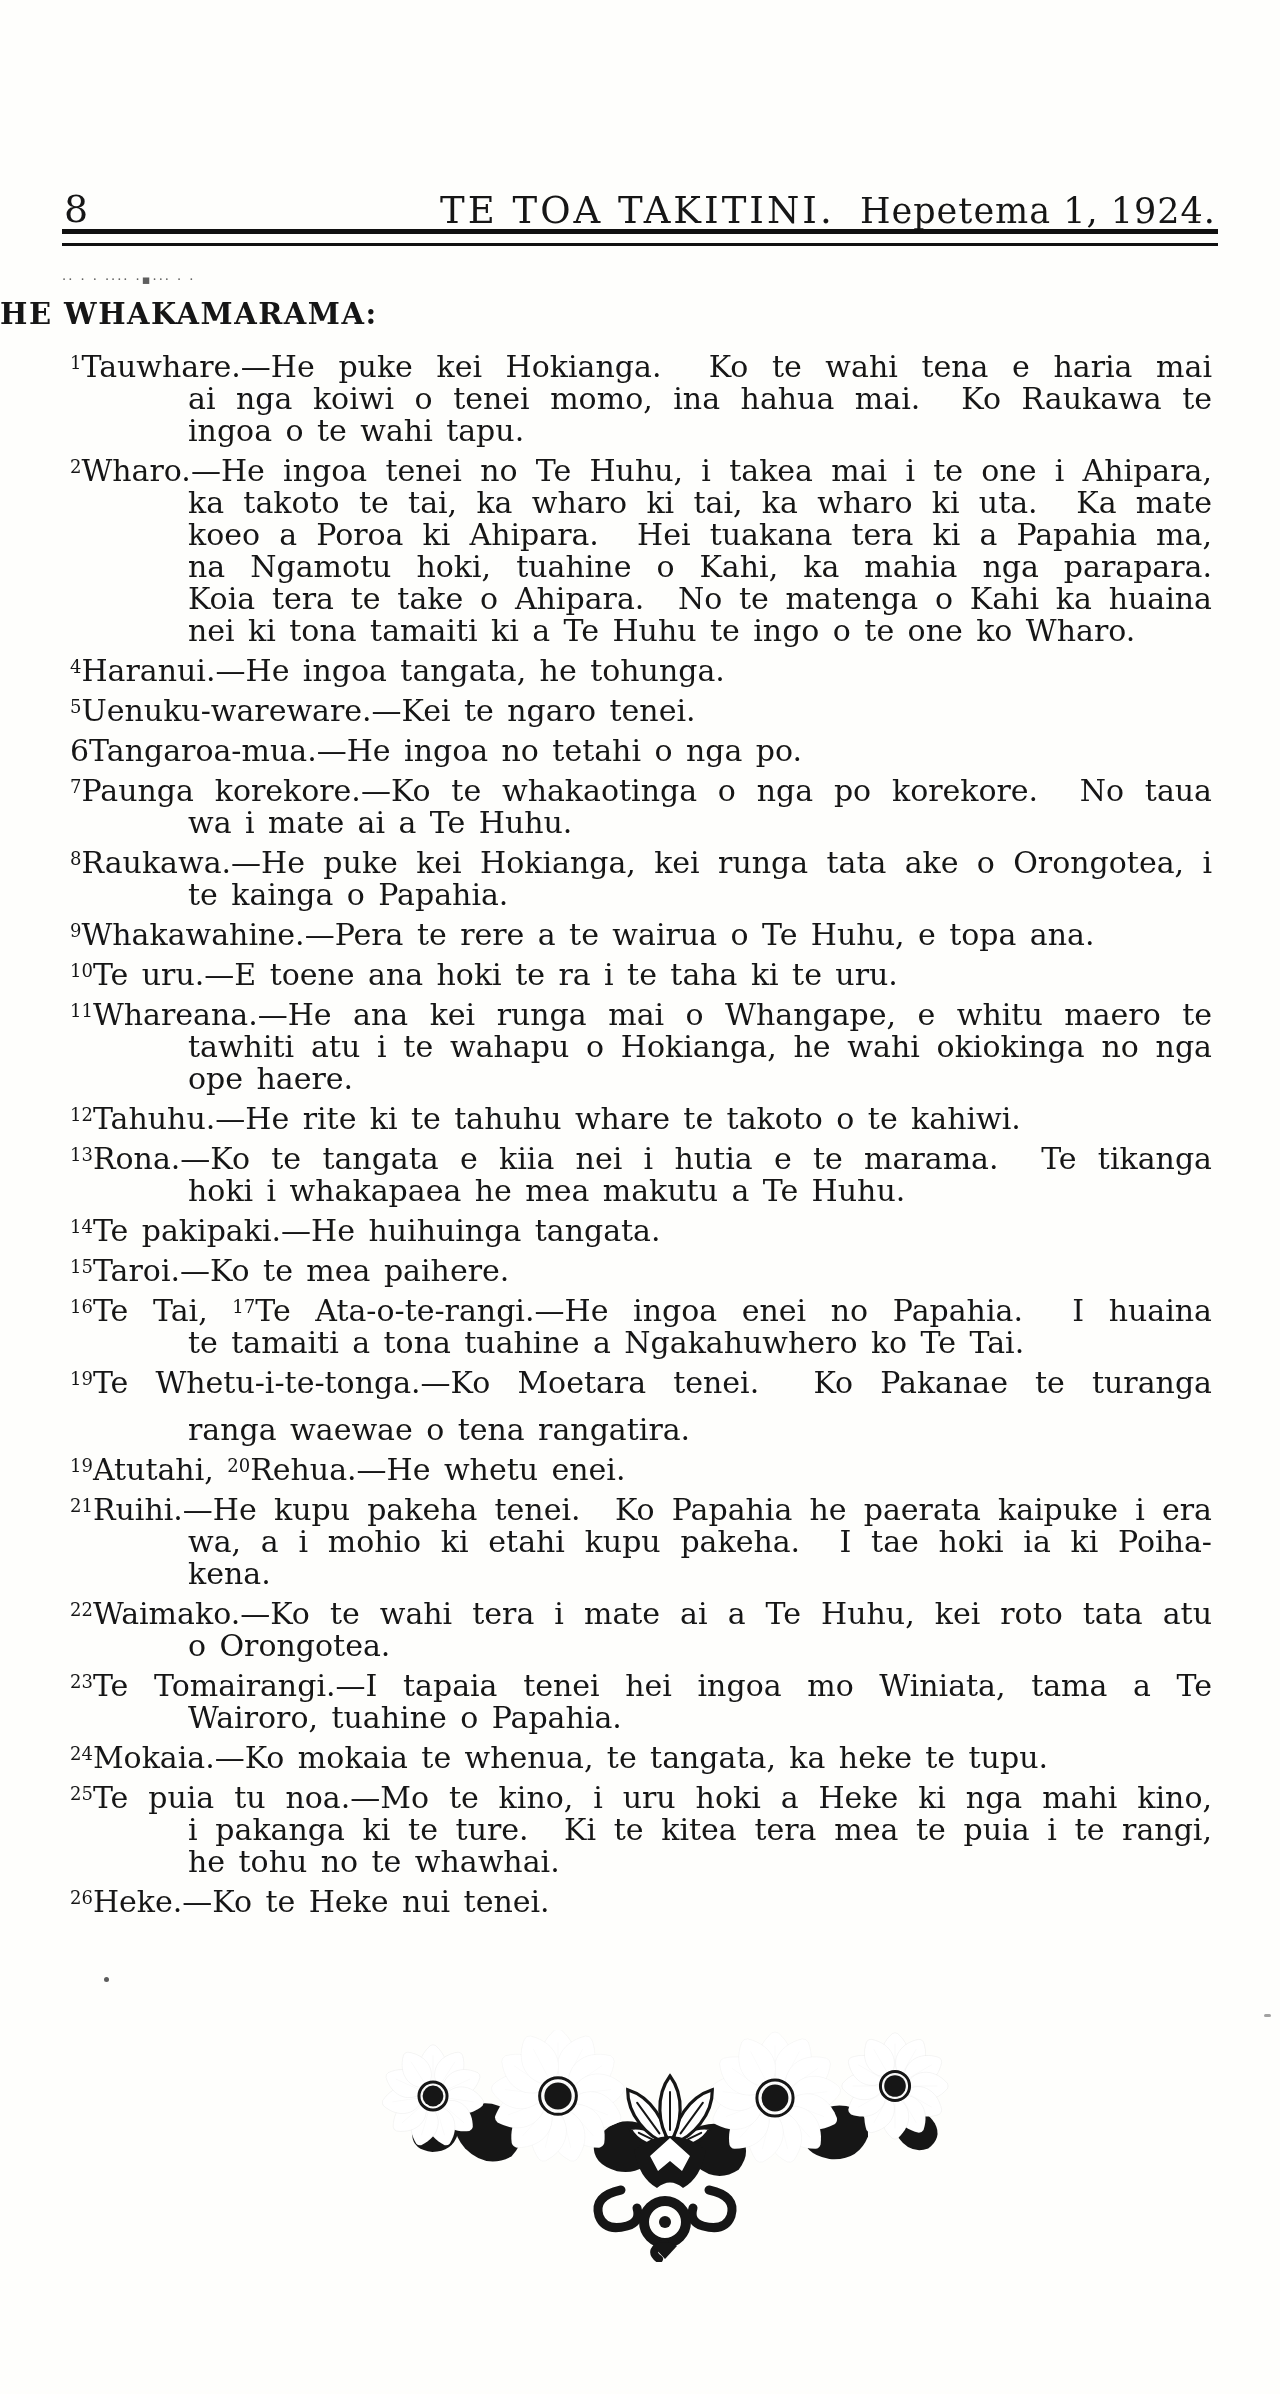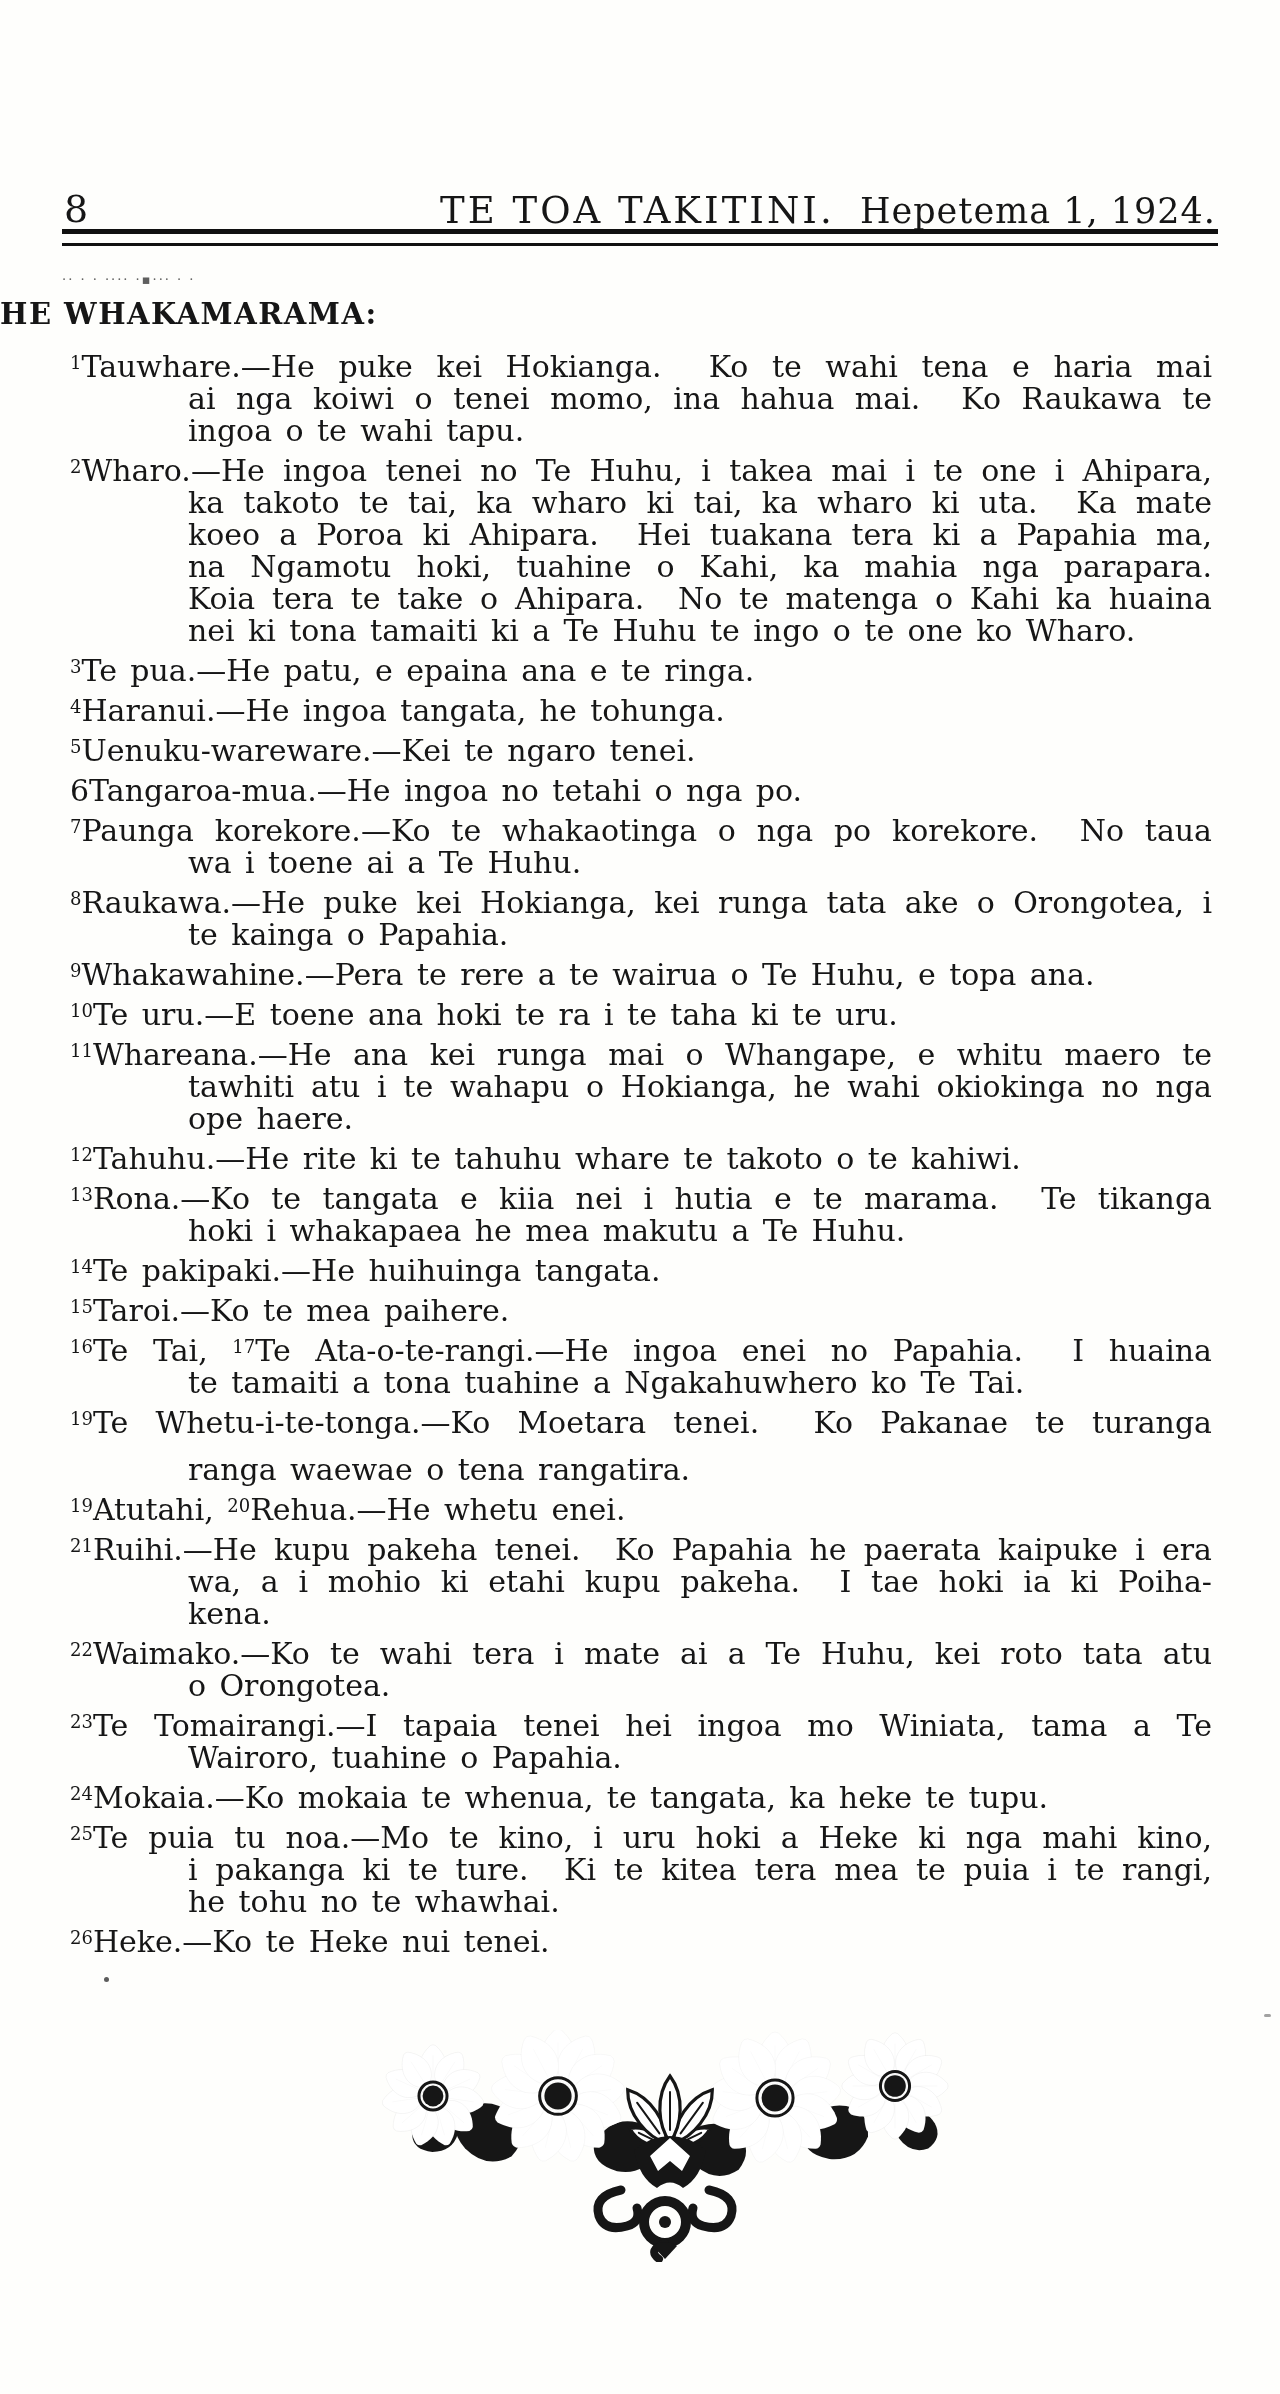--- a/index.html
+++ b/index.html
@@ -82,34 +82,31 @@
       </div>
       <div class="entry">
         <div class="line first just"><sup class="num">2</sup>Wharo.—He ingoa tenei no Te Huhu, i takea mai i te one i Ahipara,</div>
         <div class="line cont just">ka takoto te tai, ka wharo ki tai, ka wharo ki uta.  Ka mate</div>
         <div class="line cont just">koeo a Poroa ki Ahipara.  Hei tuakana tera ki a Papahia ma,</div>
         <div class="line cont just">na Ngamotu hoki, tuahine o Kahi, ka mahia nga parapara.</div>
         <div class="line cont just">Koia tera te take o Ahipara.  No te matenga o Kahi ka huaina</div>
         <div class="line cont">nei ki tona tamaiti ki a Te Huhu te ingo o te one ko Wharo.</div>
       </div>
       <div class="entry">
-        <div class="line first"><sup class="num">3</sup>Te pua.—He patu, e epaina ana e te ringa.</div>
-      </div>
-      <div class="entry">
         <div class="line first"><sup class="num">4</sup>Haranui.—He ingoa tangata, he tohunga.</div>
       </div>
       <div class="entry">
         <div class="line first"><sup class="num">5</sup>Uenuku-wareware.—Kei te ngaro tenei.</div>
       </div>
       <div class="entry">
         <div class="line first">6Tangaroa-mua.—He ingoa no tetahi o nga po.</div>
       </div>
       <div class="entry">
         <div class="line first just"><sup class="num">7</sup>Paunga korekore.—Ko te whakaotinga o nga po korekore.  No taua</div>
-        <div class="line cont">wa i toene ai a Te Huhu.</div>
+        <div class="line cont">wa i mate ai a Te Huhu.</div>
       </div>
       <div class="entry">
         <div class="line first just"><sup class="num">8</sup>Raukawa.—He puke kei Hokianga, kei runga tata ake o Orongotea, i</div>
         <div class="line cont">te kainga o Papahia.</div>
       </div>
       <div class="entry">
         <div class="line first"><sup class="num">9</sup>Whakawahine.—Pera te rere a te wairua o Te Huhu, e topa ana.</div>
       </div>
       <div class="entry">
         <div class="line first"><sup class="num">10</sup>Te uru.—E toene ana hoki te ra i te taha ki te uru.</div>

